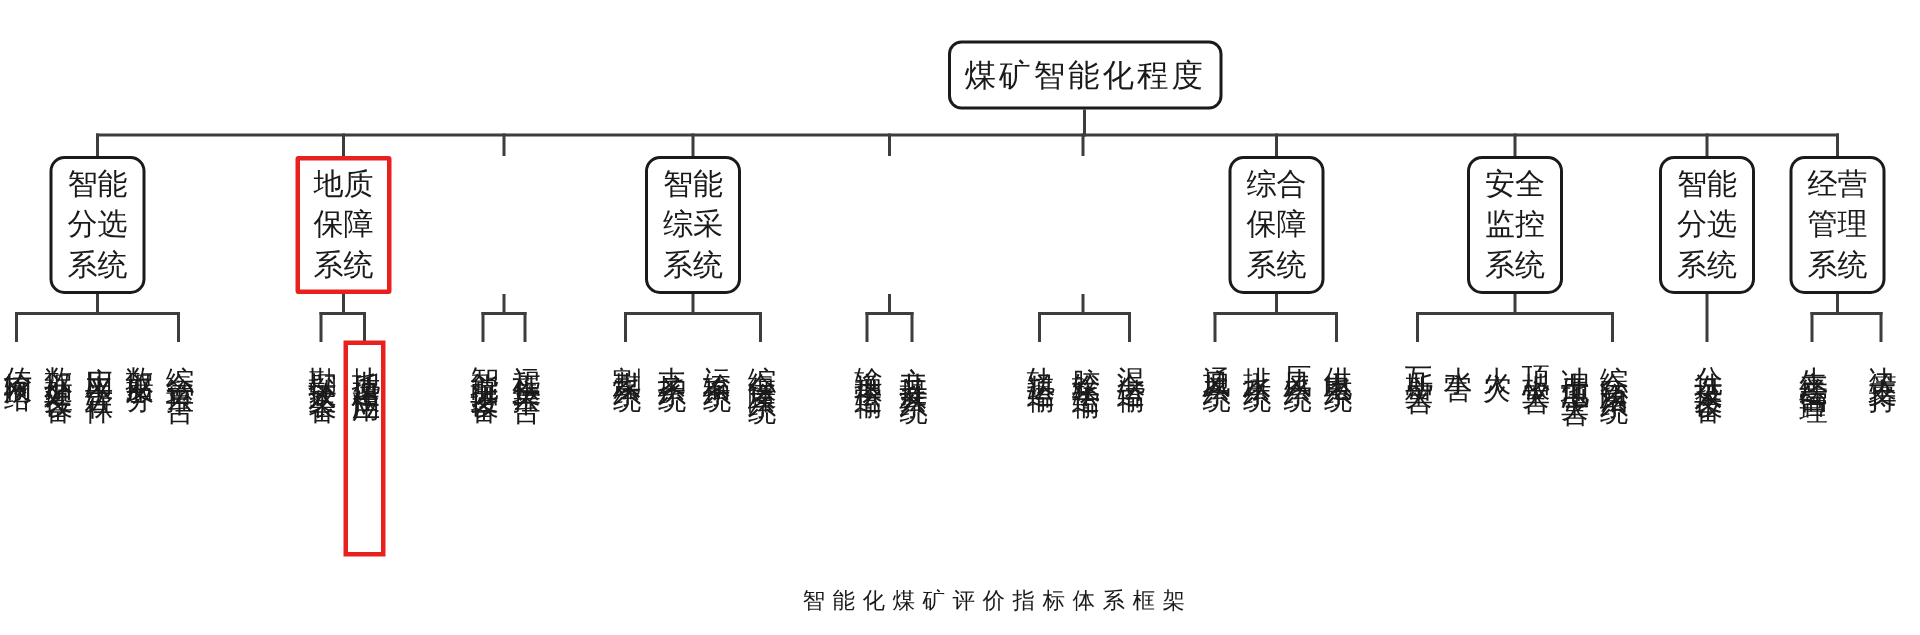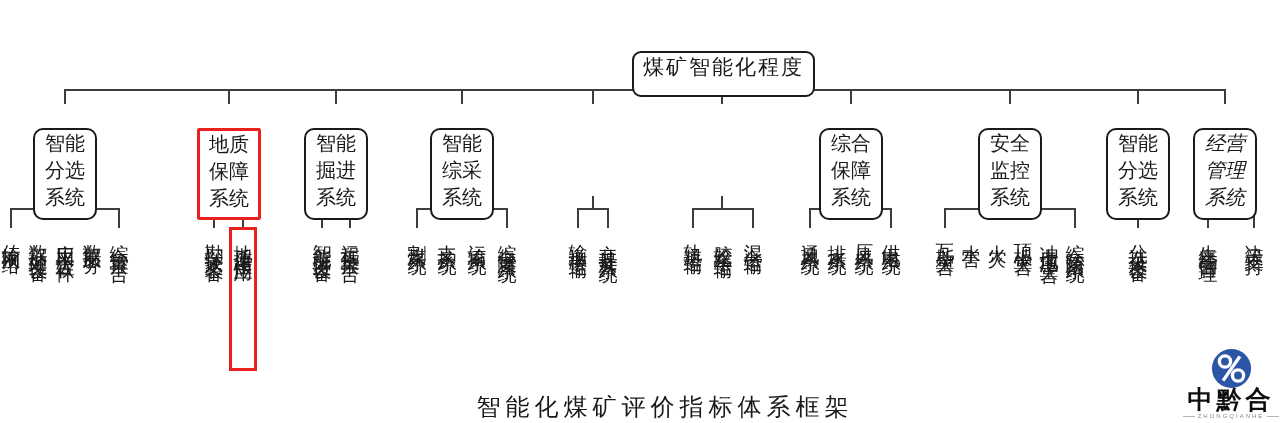--- a/index.html
+++ b/index.html
@@ -3,37 +3,37 @@
 <meta charset="utf-8">
 <style>
   html,body{margin:0;padding:0;background:#ffffff;}
   .canvas{
     position:relative;width:1280px;height:423px;background:#ffffff;overflow:hidden;
     font-family:"Liberation Serif","DejaVu Serif",serif;color:#1a1a1a;
   }
   .line{position:absolute;background:#3d3d3d;}
   .box{
     position:absolute;box-sizing:border-box;border:2px solid #1a1a1a;border-radius:10px;
-    display:flex;justify-content:center;text-align:center;background:#ffffff;margin-top:24px;
+    display:flex;align-items:center;justify-content:center;text-align:center;background:#ffffff;
   }
   .root{
     left:632px;top:27px;width:183px;height:46px;border-radius:9px;
     font-size:21px;letter-spacing:2px;z-index:2;
   }
   .node{width:64px;top:104px;height:92px;font-size:20px;line-height:27px;padding:0 6px;z-index:2;}
   .node .lbl{display:block;width:46px;margin:0 auto;}
   .node-hl{border:3px solid var(--hl);border-radius:2px;}
   .leaf{
     position:absolute;top:229px;writing-mode:vertical-rl;text-orientation:upright;
     font-size:19px;line-height:24px;letter-spacing:4px;white-space:nowrap;z-index:2;
   }
   .hlbox{position:absolute;box-sizing:border-box;border:3px solid var(--hl);background:transparent;z-index:1;}
   .caption{
     position:absolute;left:365px;top:391px;width:600px;text-align:center;
-    font-size:24px;letter-spacing:5px;z-index:2;
+    font-size:15px;letter-spacing:5px;z-index:2;
   }
   .logo{position:absolute;left:1183px;top:348px;width:96px;text-align:center;z-index:5;}
   .logo-icon{display:block;margin:0 auto;}
   .logo-name{
     font-family:"Liberation Sans","DejaVu Sans",sans-serif;
     font-size:25px;font-weight:bold;letter-spacing:4px;color:#0d0d0d;line-height:26px;margin-top:-3px;
   }
   .logo-tag{
     display:flex;align-items:center;justify-content:center;gap:3px;margin-top:1px;
     font-family:"Liberation Sans","DejaVu Sans",sans-serif;
@@ -45,34 +45,20 @@
 <body>
 
 <div class="canvas" id="canvas">
 
   <div class="box root">
     <span>煤矿智能化程度</span>
   </div>
 
   <div class="caption">智能化煤矿评价指标体系框架</div>
 
-  <div class="logo">
-    <svg class="logo-icon" width="41" height="41" viewBox="0 0 44 44">
-      <circle cx="22" cy="22" r="21" fill="#2b55a7"></circle>
-      <circle cx="15" cy="14.5" r="6" fill="none" stroke="#ffffff" stroke-width="3.6"></circle>
-      <circle cx="29" cy="29.5" r="6" fill="none" stroke="#ffffff" stroke-width="3.6"></circle>
-      <path d="M31 9 L13 35" stroke="#ffffff" stroke-width="3.6" fill="none"></path>
-    </svg>
-    <div class="logo-name">中黔合</div>
-    <div class="logo-tag">
-      <span class="rule"></span>
-      <span>ZHONGQIANHE</span>
-      <span class="rule"></span>
-    </div>
-  </div>
 
 <div class="line" style="left: 722px; top: 73px; width: 2px; height: 18px;"></div>
     <div class="line" style="left: 64px; top: 89px; width: 1162px; height: 2px;"></div>
     <div class="line" style="left: 64px; top: 89px; width: 2px; height: 15px;"></div>
     <div class="box node" style="left: 33px;">
       <span class="lbl">智能分选系统</span>
     </div>
     <div class="line" style="left: 64px; top: 196px; width: 2px; height: 14px;"></div>
     <div class="line" style="left: 10px; top: 208px; width: 110px; height: 2px;"></div>
     <div class="line" style="left: 10px; top: 208px; width: 2px; height: 20px;"></div>
@@ -87,23 +73,20 @@
       <span class="lbl">地质保障系统</span>
     </div>
     <div class="line" style="left: 228px; top: 196px; width: 2px; height: 14px;"></div>
     <div class="line" style="left: 213px; top: 208px; width: 31px; height: 2px;"></div>
     <div class="line" style="left: 213px; top: 208px; width: 2px; height: 20px;"></div>
     <div class="line" style="left: 242px; top: 208px; width: 2px; height: 20px;"></div>
     <div class="leaf" style="left: 202px;">勘探技术装备</div>
     <div class="leaf" style="left: 231px;">地质建模应用</div>
     <div class="hlbox" style="left: 229px; top: 227px; width: 28px; height: 144px;"></div>
     <div class="line" style="left: 335px; top: 89px; width: 2px; height: 15px;"></div>
-    <div class="box node" style="left: 304px;">
-      <span class="lbl">智能掘进系统</span>
-    </div>
     <div class="line" style="left: 335px; top: 196px; width: 2px; height: 14px;"></div>
     <div class="line" style="left: 321px; top: 208px; width: 30px; height: 2px;"></div>
     <div class="line" style="left: 321px; top: 208px; width: 2px; height: 20px;"></div>
     <div class="line" style="left: 349px; top: 208px; width: 2px; height: 20px;"></div>
     <div class="leaf" style="left: 310px;">智能掘进设备</div>
     <div class="leaf" style="left: 338px;">远程集控平台</div>
     <div class="line" style="left: 461px; top: 89px; width: 2px; height: 15px;"></div>
     <div class="box node" style="left: 430px;">
       <span class="lbl">智能综采系统</span>
     </div>
@@ -156,21 +139,21 @@
     <div class="leaf" style="left: 1011px;">顶板灾害</div>
     <div class="leaf" style="left: 1037px;">冲击地压灾害</div>
     <div class="leaf" style="left: 1063px;">综合防治系统</div>
     <div class="line" style="left: 1137px; top: 89px; width: 2px; height: 15px;"></div>
     <div class="box node" style="left: 1106px;">
       <span class="lbl">智能分选系统</span>
     </div>
     <div class="line" style="left: 1137px; top: 196px; width: 2px; height: 32px;"></div>
     <div class="leaf" style="left: 1126px;">分选技术设备</div>
     <div class="line" style="left: 1224px; top: 89px; width: 2px; height: 15px;"></div>
-    <div class="box node" style="left: 1193px; font-style: italic;">
+    <div class="box node" style="left: 1193px;">
       <span class="lbl">经营管理系统</span>
     </div>
     <div class="line" style="left: 1224px; top: 196px; width: 2px; height: 14px;"></div>
     <div class="line" style="left: 1207px; top: 208px; width: 48px; height: 2px;"></div>
     <div class="line" style="left: 1207px; top: 208px; width: 2px; height: 20px;"></div>
     <div class="line" style="left: 1253px; top: 208px; width: 2px; height: 20px;"></div>
     <div class="leaf" style="left: 1196px;">生产经营管理</div>
     <div class="leaf" style="left: 1242px;">决策支持</div>
   </div>
 

